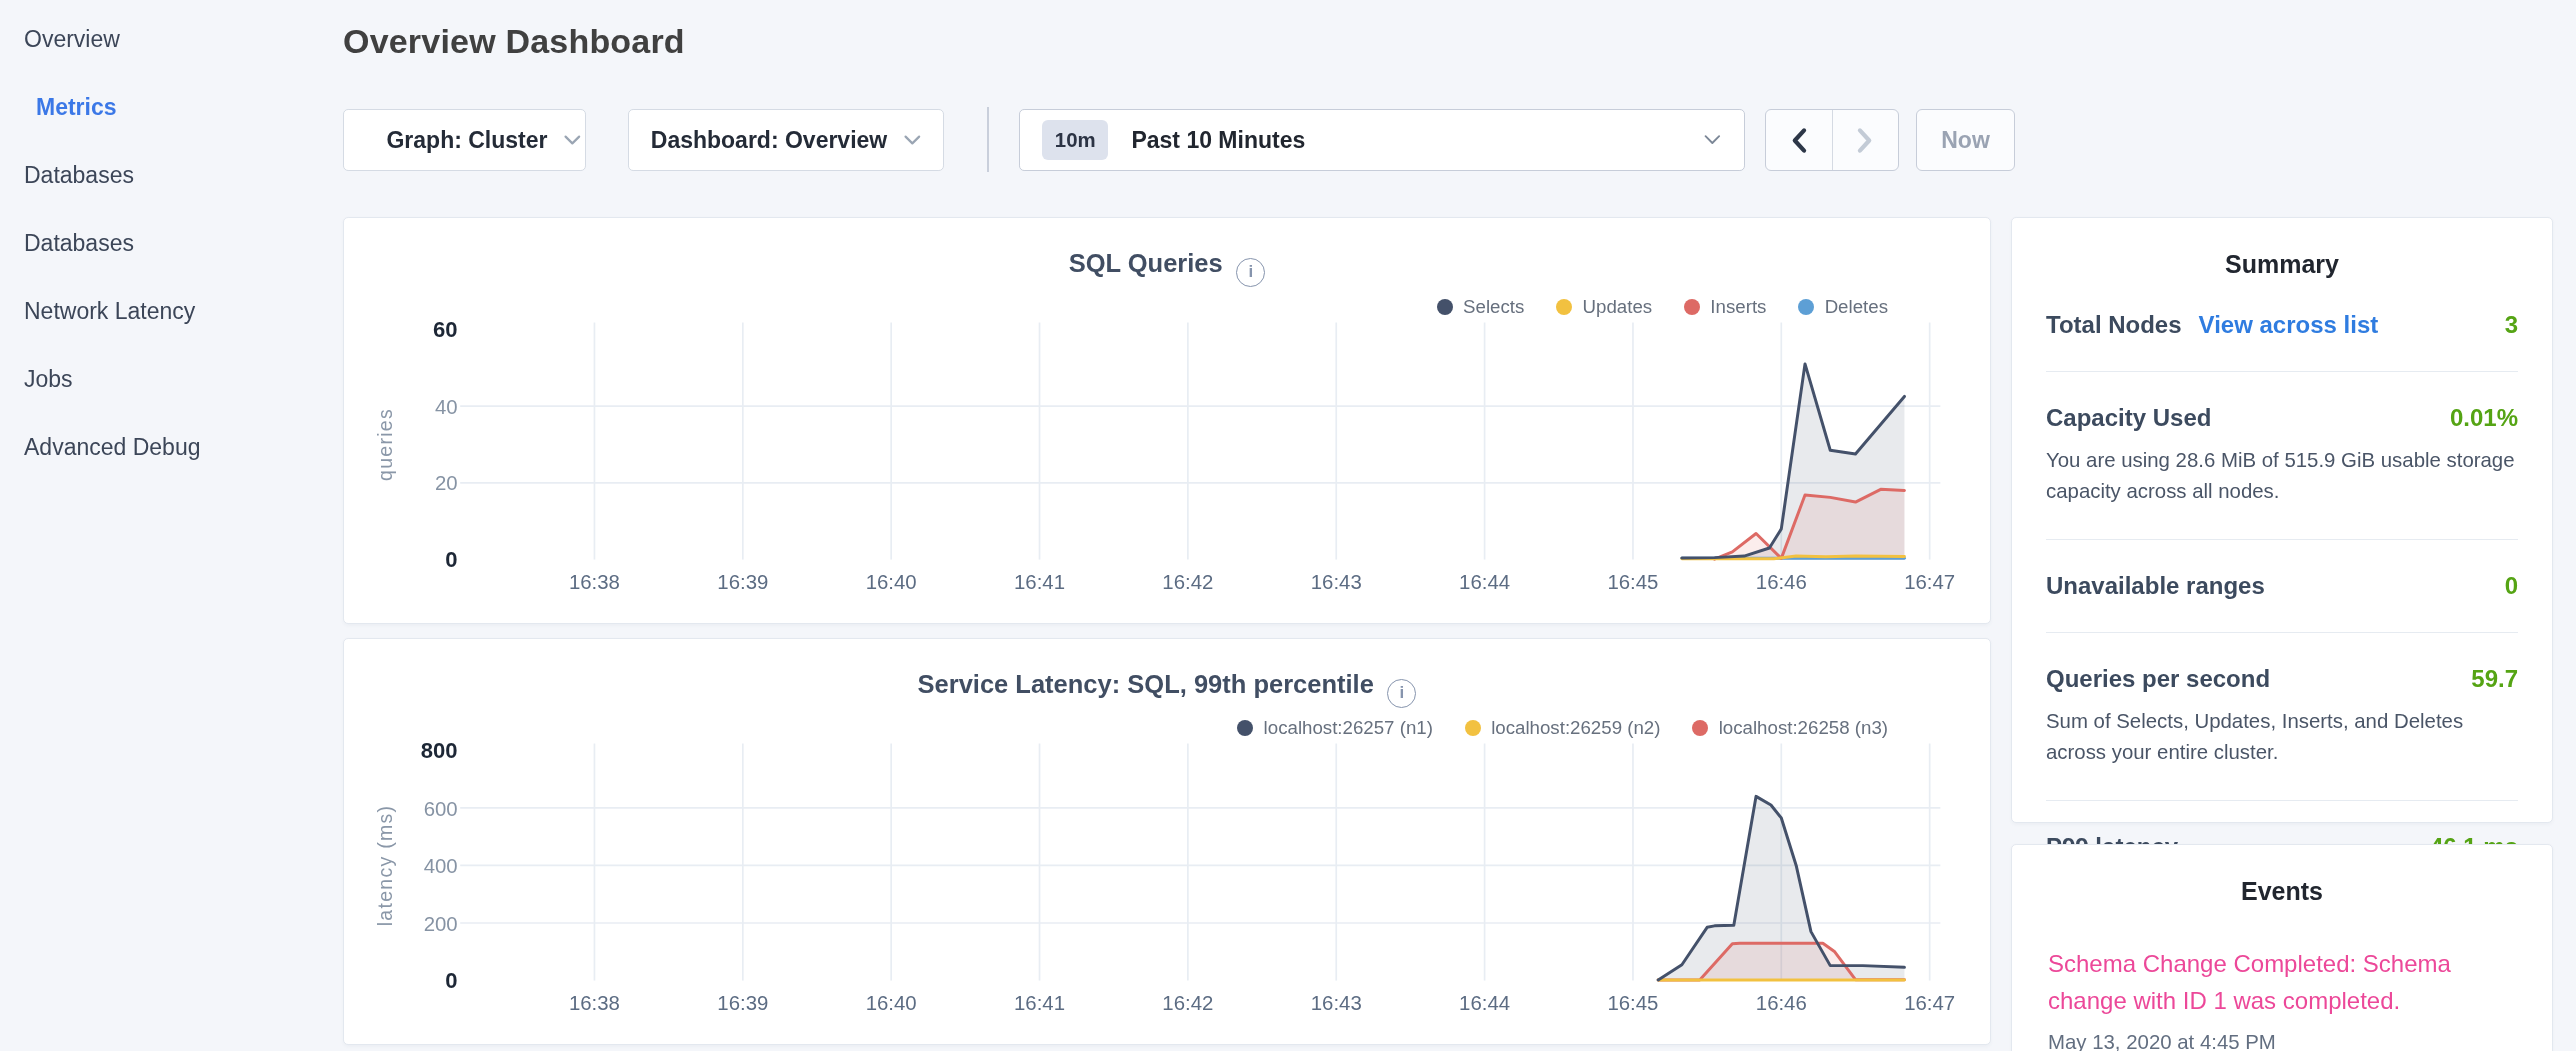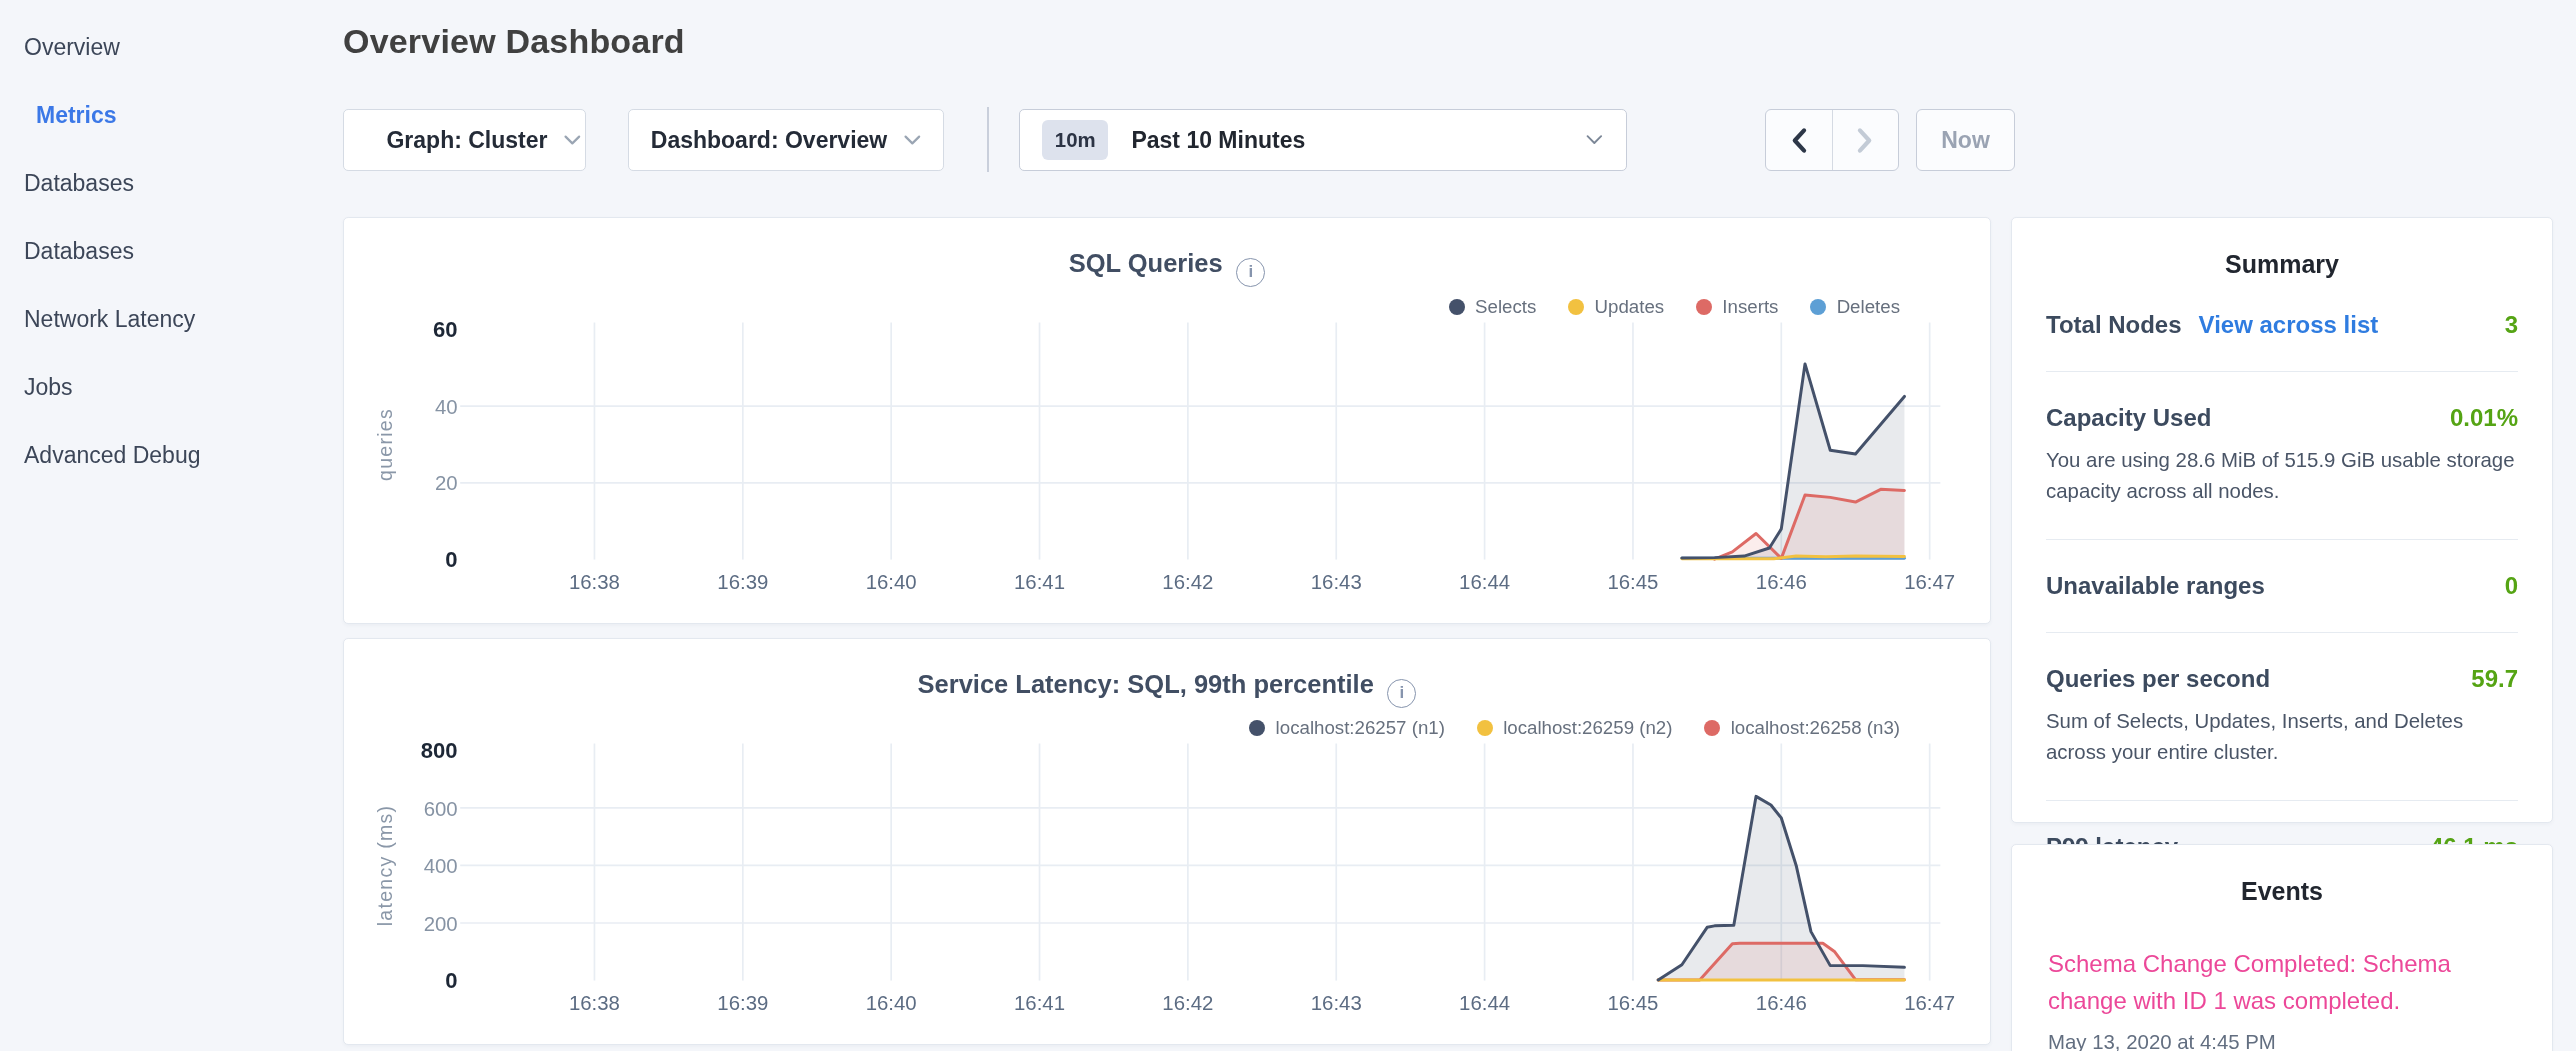--- a/index.html
+++ b/index.html
@@ -5,21 +5,21 @@
   * { margin:0; padding:0; box-sizing:border-box; }
   html,body { width:2576px; height:1051px; overflow:hidden; }
   body {
     background:#f4f6fa;
     font-family:"Liberation Sans", sans-serif;
     color:#242b37;
     position:relative;
   }
 
   
-  .sidebar { position:absolute; left:0; top:0; width:340px; height:100%; padding-top:13px;text-align:center; }
+  .sidebar { position:absolute; left:0; top:0; width:340px; height:100%; padding-top:5px;text-align:center; }
   .nav-item {
     height:68px; display:flex; align-items:center; padding-left:24px;
     font-size:23px; font-weight:500; color:#3c4658; cursor:pointer;
   }
   .nav-item.active { color:#3b78e7; font-weight:700;margin-left:12px; }
 
   
   .page-title { position:absolute; left:343px; top:22px; font-size:34px; font-weight:600; color:#404040; letter-spacing:0.2px; }
 
   .btn, .dropdown, .timebox {
@@ -28,21 +28,21 @@
     display:flex; align-items:center; cursor:pointer;
   }
   .dropdown { justify-content:center; gap:15.3px; font-size:23px; font-weight:700; color:#242b37; }
   #dd-graph { left:343px; width:243px;padding-left:39px; }
   #dd-dashboard { left:628px; width:316px; }
 
   .caret-svg { width:18.7px; height:12px; display:block; }
 
   .vdivider { position:absolute; left:987px; top:107px; width:1.7px; height:65px; background:#c9cfdb; }
 
-  .timebox { left:1019px; width:608px; padding:0 22px; border-color:#c7cdd9; }
+  .timebox { left:1019px; width:726px; padding:0 22px; border-color:#c7cdd9; }
   .range-badge {
     background:#dde2ed; color:#2b3344; font-size:20.4px; font-weight:700;
     padding:8.5px 12.8px; border-radius:6px;
   }
   .range-label { margin-left:23px; font-size:23px; font-weight:700; color:#21262f; }
   .timebox .caret-svg { margin-left:auto; }
 
   .arrow-group {
     position:absolute; left:1765px; top:109px; width:134px; height:62px;
     background:#fbfcfe; border:0.9px solid #c7cdd9; border-radius:6px;
@@ -69,21 +69,21 @@
   .chart-title-row {
     position:absolute; top:31px; left:0; width:100%; text-align:center;
     font-size:25.5px; font-weight:700; color:#414e63;
   }
   .info-icon {
     display:inline-flex; width:29px; height:29px; border:1.7px solid #8694ad; border-radius:50%;
     color:#8694ad; font-size:17px; font-weight:700; align-items:center; justify-content:center;
     margin-left:13.6px; vertical-align:-5.1px; cursor:pointer; font-style:normal;
   }
   .legend {
-    position:absolute; top:78px; right:90px; display:flex; gap:32px; 
+    position:absolute; top:78px; right:102px; display:flex; gap:32px; 
     font-size:18.7px; color:#67707e;
   }
   .legend-item { display:flex; align-items:center; gap:10.2px; cursor:pointer; }
   .dot { width:16px; height:16px; border-radius:50%; display:inline-block; }
 
   svg.plot { position:absolute; left:0; top:0; width:1648px; height:407px;
     font-family:"Liberation Sans", sans-serif; }
 
   
   .card-title { margin-top:32px; text-align:center; font-size:25px; font-weight:700; color:#21262f; }

